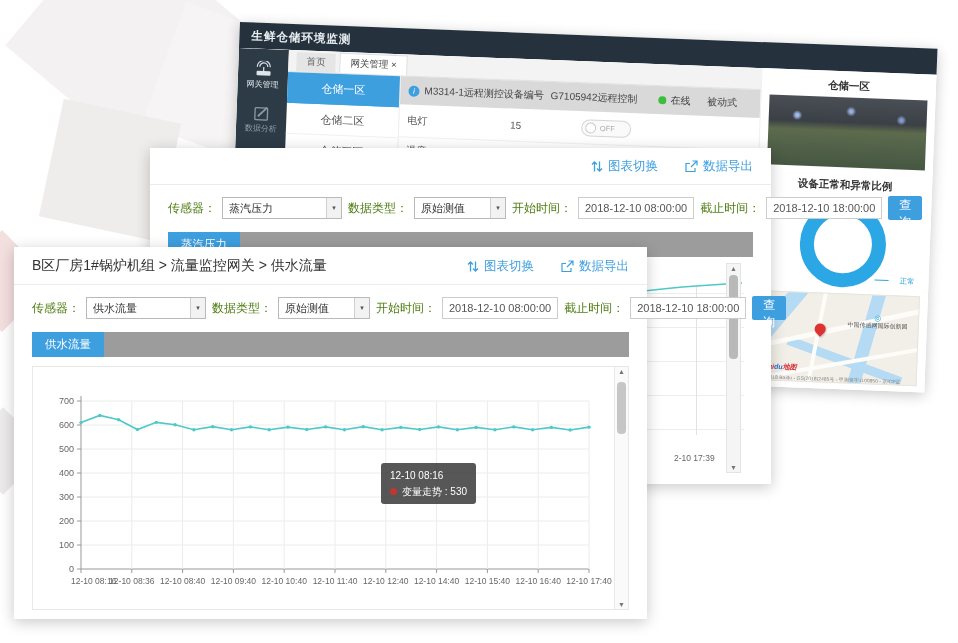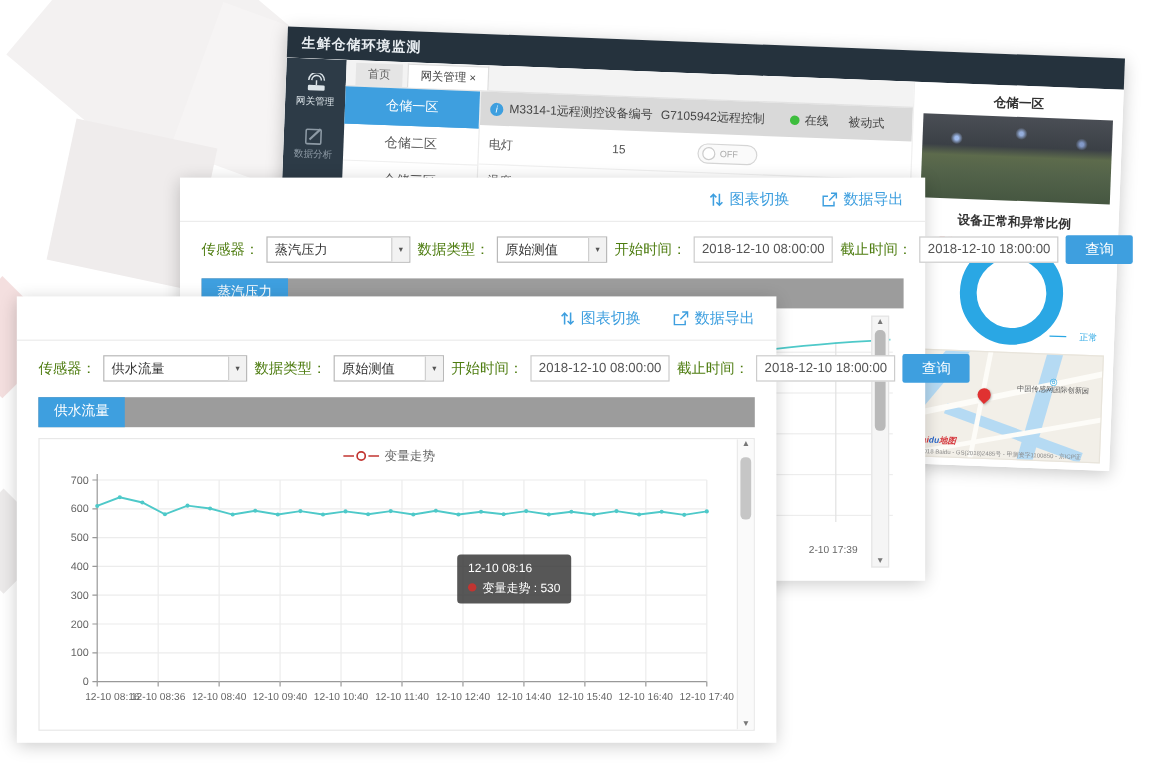--- a/index.html
+++ b/index.html
@@ -93,21 +93,21 @@
   .hdr-link{color:#3e9fdf;font-size:12.5px;display:flex;align-items:center;gap:5px;cursor:pointer;white-space:nowrap}
   .ctrl-row{display:flex;align-items:center;gap:6px;padding:11px 18px 7px;flex-wrap:nowrap}
   .lbl{font-size:12px;color:#4d7c0f;white-space:nowrap}
   .select{border:1px solid #b9b9b9;height:20px;display:inline-flex;align-items:center;font-size:11px;
           color:#333;padding-left:6px;background:#fff;justify-content:space-between;cursor:pointer;flex:none}
   .w112{width:112px}.w84{width:84px}
   .caret{width:14px;height:100%;border-left:1px solid #cfcfcf;background:#f2f2f2;display:flex;
          align-items:center;justify-content:center;font-size:7px;color:#555;margin-left:4px}
   .input{border:1px solid #ccc;height:20px;display:inline-flex;align-items:center;padding:0 6px;
          font-size:11px;color:#555;background:#fff;white-space:nowrap;flex:none;cursor:text}
-  .query{margin-left:auto;background:#3e9fdf;color:#fff;border:none;width:56px;height:24px;font-size:12px;
+  .query{margin-left:auto;background:#3e9fdf;color:#fff;border:none;width:34px;height:24px;font-size:12px;
          border-radius:2px;cursor:pointer;flex:none}
   .tab-bar{margin:5px 18px 0;background:#9c9c9c;height:25px;display:flex}
   .tab-active{background:#3e9fdf;color:#fff;font-size:11.5px;padding:0 13px;line-height:25px;cursor:pointer}
 
   
   #win-mid{left:150px;top:148px;width:621px;height:336px;z-index:20}
   .mw-chartarea{position:relative;height:218px;margin:0 16px;overflow:hidden}
   .mw-gh{position:absolute;left:448px;width:130px;height:1px;background:#ededed}
   .mw-vline{position:absolute;left:530px;top:28px;height:150px;width:1px;background:#e2e2e2}
   .mw-xlabel{position:absolute;left:508px;top:196px;font-size:8.5px;color:#666}
@@ -332,20 +332,21 @@
     <div class="mw-scroll">
       <span>▲</span>
       <span>▼</span>
     </div>
     <div class="mw-thumb"></div>
   </div>
 </div>
 
 <div class="window" id="win-front">
   <div class="bc-row">
+    <div class="breadcrumb">B区厂房1#锅炉机组 &gt; 流量监控网关 &gt; 供水流量</div>
     <div class="hdr-links">
       <div class="hdr-link">
         <svg width="12" height="13" viewBox="0 0 12 13">
           <path d="M3.5,11.5 V2 M1,4.5 L3.5,2 L6,4.5 M8.5,1.5 V11 M6,8.5 L8.5,11 L11,8.5" fill="none" stroke="#3e9fdf" stroke-width="1.3"></path>
         </svg>
         <span>图表切换</span>
       </div>
       <div class="hdr-link">
         <svg width="14" height="13" viewBox="0 0 14 13">
           <path d="M6,3.5 H2 V11.5 H11 V8" fill="none" stroke="#3e9fdf" stroke-width="1.2"></path>
@@ -369,28 +370,20 @@
     <span class="lbl">开始时间：</span>
     <span class="input">2018-12-10 08:00:00</span>
     <span class="lbl">截止时间：</span>
     <span class="input">2018-12-10 18:00:00</span>
     <button class="query">查询</button>
   </div>
   <div class="tab-bar">
     <div class="tab-active">供水流量</div>
   </div>
   <div class="fc-card">
-    <div class="fc-legend">
-      <svg width="30" height="10" viewBox="0 0 30 10">
-        <line x1="0" y1="5" x2="9" y2="5" stroke="#c23531" stroke-width="1.4"></line>
-        <circle cx="15" cy="5" r="3.4" fill="#fff" stroke="#c23531" stroke-width="1.4"></circle>
-        <line x1="21" y1="5" x2="30" y2="5" stroke="#c23531" stroke-width="1.4"></line>
-      </svg>
-      <span>变量走势</span>
-    </div>
     <svg id="flow-chart" class="fc-svg" viewBox="0 0 582 212">
         <line x1="48" y1="178" x2="556" y2="178" stroke="#999" stroke-width="1"></line>
         <line x1="44" y1="178" x2="48" y2="178" stroke="#999"></line>
         <text x="41" y="181" text-anchor="end" font-size="9" fill="#666">0</text>
         <line x1="48" y1="154" x2="556" y2="154" stroke="#ececec" stroke-width="1"></line>
         <line x1="44" y1="154" x2="48" y2="154" stroke="#999"></line>
         <text x="41" y="157" text-anchor="end" font-size="9" fill="#666">100</text>
         <line x1="48" y1="130" x2="556" y2="130" stroke="#ececec" stroke-width="1"></line>
         <line x1="44" y1="130" x2="48" y2="130" stroke="#999"></line>
         <text x="41" y="133" text-anchor="end" font-size="9" fill="#666">200</text>

